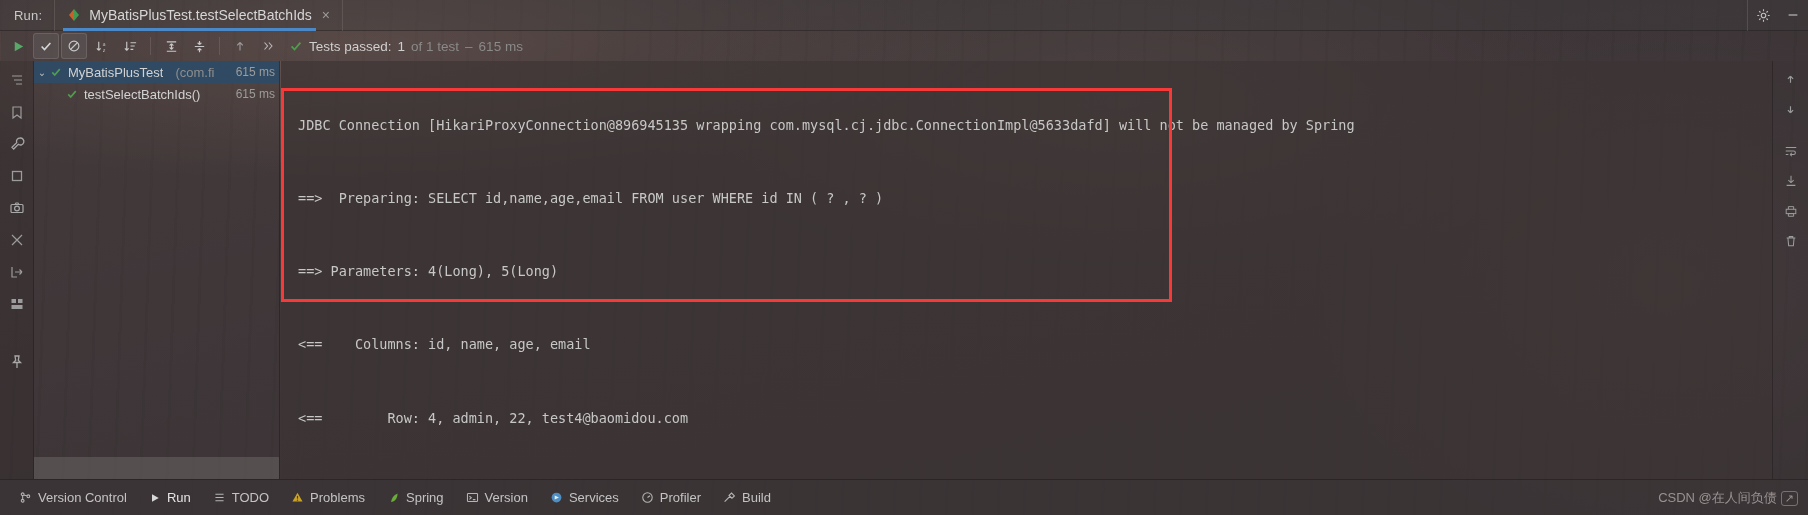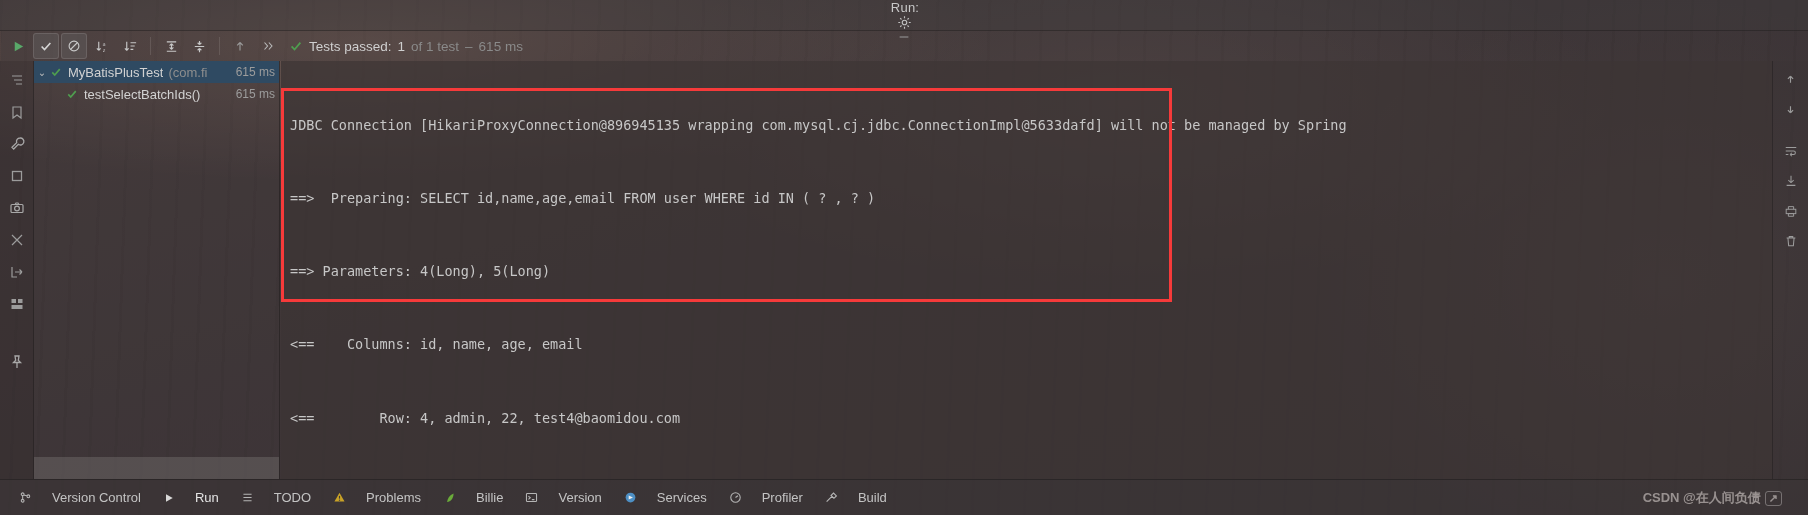--- a/index.html
+++ b/index.html
@@ -29,21 +29,20 @@
       repeating-linear-gradient(92deg, rgba(30,24,24,0.10) 0px, rgba(30,24,24,0.10) 3px, transparent 3px, transparent 26px);
     pointer-events: none;
   }
 
   
   #topbar {
     position: absolute; top: 0; left: 0; right: 0; height: 31px;
     display: flex; align-items: center;
     background: rgba(60,56,58,0.55);
     border-bottom: 1px solid rgba(20,18,18,0.35);
-    flex-direction: column;
   }
   #runlabel {
     padding: 0 12px 0 14px;
     font-size: 13px; color: #c8c8c8; letter-spacing: .2px;
   }
   .vsep { width: 1px; height: 31px; background: rgba(130,120,118,0.35); }
   #runtab {
     display: flex; align-items: center; gap: 8px;
     height: 31px; padding: 0 10px 0 12px;
     position: relative;
@@ -117,21 +116,21 @@
     position: absolute; top: 61px; left: 281px; right: 36px; bottom: 36px;
     background: rgba(60,52,53,0.80);
     font-family: "DejaVu Sans Mono", monospace;
     font-size: 13.5px;
     line-height: 24.4px;
     color: #c7c7c7;
     padding: 3px 0 0 9px;
     white-space: pre;
     overflow: hidden;
   }
-  .cline { height: 24.4px; }
+  .cline { height: 24.4px; margin-left: 8px; }
   
   #redbox {
     position: absolute;
     left: 281px; top: 88px;
     width: 891px; height: 214px;
     border: 3px solid #f63a3a;
     pointer-events: none;
   }
 
   
@@ -147,43 +146,54 @@
   
   #statusbar {
     position: absolute; left: 0; right: 0; bottom: 0; height: 36px;
     display: flex; align-items: center;
     background: rgba(58,52,54,0.72);
     border-top: 1px solid rgba(25,22,22,0.45);
     padding-left: 8px;
     font-size: 13px;
   }
   .sb-item {
-    display: flex; align-items: center; gap: 20px;
+    display: flex; align-items: center; gap: 6px;
     padding: 0 11px; height: 21px; color: #c3c3c3;
   }
   .sb-item.active { color: #e4e4e4; }
   #watermark {
-    margin-left: auto; padding-right: 26px;
-    color: #a9a2a0; font-size: 13px; opacity: .85; font-weight: bold;
+    margin-left: auto; padding-right: 10px;
+    color: #a9a2a0; font-size: 13px; opacity: .85;
   }
   .wm-badge {
     display: inline-block; border: 1px solid rgba(200,195,195,0.5);
     border-radius: 3px; padding: 0 3px; font-size: 11px; margin-left: 4px;
   }
   svg { display: block; }
 </style>
 </head>
 <body>
 
 <div id="app">
   <div id="wallpaper"></div>
 
   <div id="topbar">
     <span id="runlabel">Run:</span>
     <div class="vsep"></div>
+    <div id="runtab">
+      <span>
+        <svg width="14" height="14" viewBox="0 0 14 14">
+          <path d="M7 1 L2 7 L7 13 Z" fill="#c9622a"></path>
+          <path d="M7 1 L12 7 L7 13 Z" fill="#3f9b4f"></path>
+        </svg>
+      </span>
+      <span class="tabtitle">MyBatisPlusTest.testSelectBatchIds</span>
+      <span class="close-x">×</span>
+      <div class="underline"></div>
+    </div>
     <div class="vsep"></div>
     <div id="topbar-spacer"></div>
     <div class="vsep"></div>
     <div class="top-right-icon">
       <svg width="15" height="15" viewBox="0 0 16 16" fill="none" stroke="#c0c0c0" stroke-width="1.2">
         <circle cx="8" cy="8" r="2.4"></circle>
         <path d="M8 1.4v2M8 12.6v2M1.4 8h2M12.6 8h2M3.4 3.4l1.4 1.4M11.2 11.2l1.4 1.4M12.6 3.4l-1.4 1.4M4.8 11.2l-1.4 1.4"></path>
       </svg>
     </div>
     <div class="top-right-icon">
@@ -313,21 +323,21 @@
 
   <div id="testtree">
     <div class="treerow sel">
       <span class="chev">⌄</span>
       <span class="tickmark">
         <svg width="12" height="12" viewBox="0 0 16 16" fill="none" stroke="#4f9e4f" stroke-width="2.2">
             <path d="M3 8.5 L6.3 12 L13 4.2"></path>
           </svg>
       </span>
       <span class="tname">MyBatisPlusTest</span>
-      <span class="tpkg" style="margin-left:5px">(com.fi</span>
+      <span class="tpkg" style="margin-left:12px">(com.fi</span>
       <span class="ttime">615 ms</span>
     </div>
     <div class="treerow">
       <span class="chev"></span>
       <span class="chev"></span>
       <span class="tickmark">
         <svg width="12" height="12" viewBox="0 0 16 16" fill="none" stroke="#4f9e4f" stroke-width="2.2">
             <path d="M3 8.5 L6.3 12 L13 4.2"></path>
           </svg>
       </span>
@@ -428,21 +438,21 @@
           </svg>
       </span>
       <span>Problems</span>
     </div>
     <div class="sb-item">
       <span>
         <svg width="13" height="13" viewBox="0 0 16 16">
             <path d="M13 3c0 6-3.5 10-8 10.5C5.5 9 8 5 13 3z" fill="#6aab3a"></path>
           </svg>
       </span>
-      <span>Billie</span>
+      <span>Spring</span>
     </div>
     <div class="sb-item">
       <span>
         <svg width="13" height="13" viewBox="0 0 16 16" fill="none" stroke="#b5b5b5" stroke-width="1.3">
             <rect x="1.8" y="3" width="12.4" height="10" rx="1"></rect>
             <path d="M4.2 6.4l2.3 2-2.3 2M8.4 10.6h3.2"></path>
           </svg>
       </span>
       <span>Version</span>
     </div>

